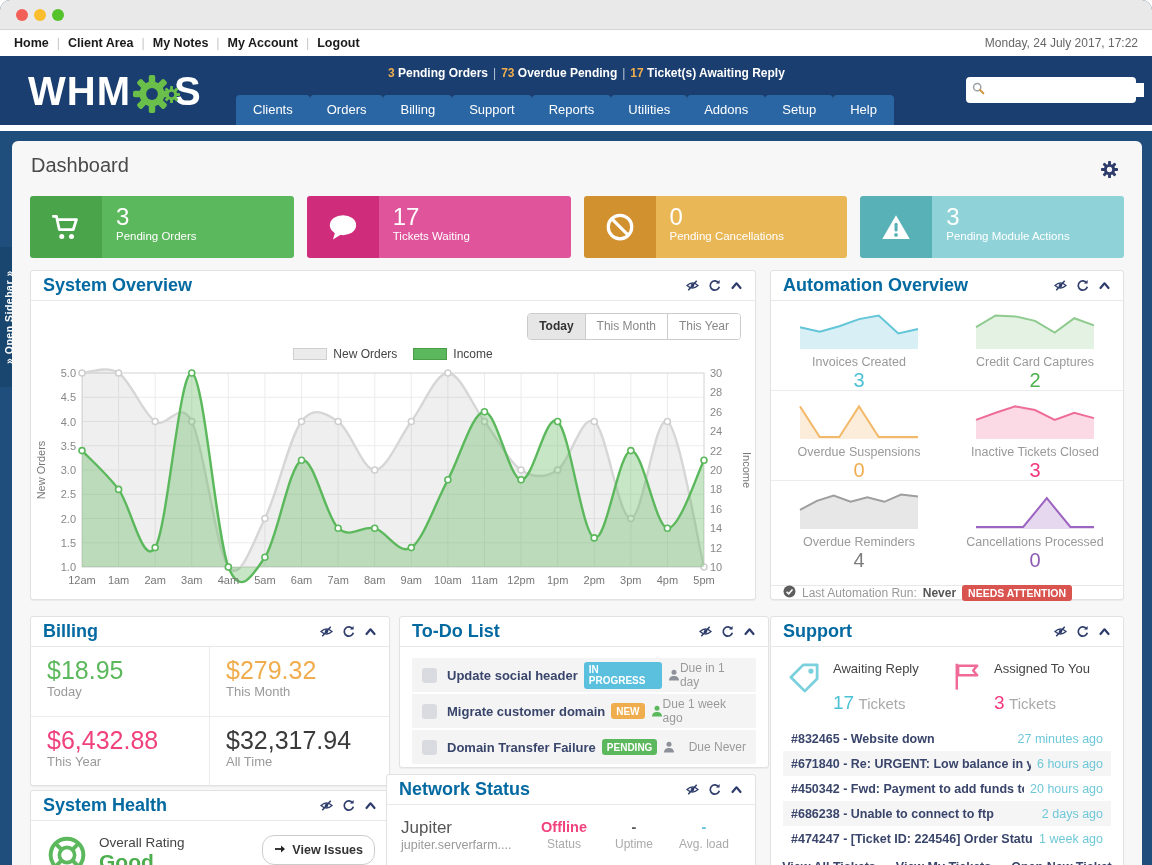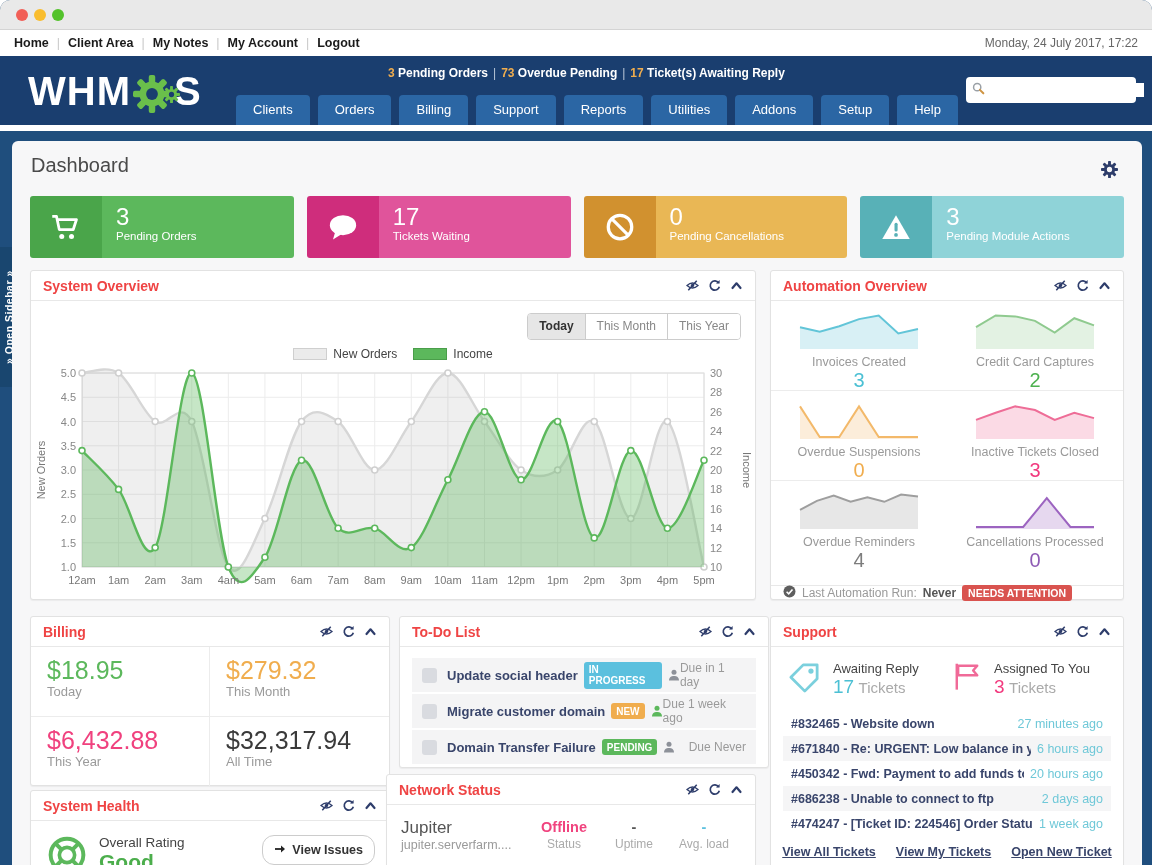--- a/index.html
+++ b/index.html
@@ -20,21 +20,21 @@
 
   
   .header { height:69px; background:#1a3e6f; position:relative; }
   .logo { position:absolute; left:28px; top:13px; display:flex; align-items:center; color:#fff; font-weight:bold; font-size:40px; letter-spacing:1px; }
   .logo .gearwrap { position:relative; width:40px; height:40px; margin:2px 1px 0 2px; }
   .logo .biggear { position:absolute; left:0; top:2px; }
   .logo .smallgear { position:absolute; right:-7px; top:-6px; }
   .alerts { position:absolute; left:388px; top:10px; font-size:12px; font-weight:bold; color:#fff; white-space:nowrap; }
   .alerts b { color:#f0ad4e; }
   .alerts .sep { color:#b9c6d8; font-weight:normal; margin:0 5px; }
-  .navtabs { position:absolute; left:236px; bottom:0; display:flex; gap:8px; }
+  .navtabs { position:absolute; left:236px; bottom:0; display:flex; gap:0; }
   .navtab { height:30px; line-height:30px; padding:0 17px; background:#2b66a4; color:#fff; font-size:13px; border-radius:4px 4px 0 0; cursor:pointer; }
   .search { position:absolute; right:16px; top:21px; width:170px; height:26px; background:#fff; border-radius:4px; display:flex; align-items:center; padding:0 6px; }
   .search input { border:none; outline:none; flex:1; font-size:12px; margin-left:4px; font-family:inherit; }
 
   .strip { height:6px; background:#fff; }
 
   
   .main { position:relative; height:734px; background:#1f4e7d; overflow:hidden; }
   .sidebar-tab { position:absolute; left:0; top:116px; width:17px; height:140px; background:#19466f; border-radius:5px 0 0 5px; color:#fff;
     writing-mode:vertical-rl; transform:rotate(180deg); display:flex; align-items:center; justify-content:center;
@@ -48,21 +48,21 @@
   .stats { position:absolute; left:18px; top:55px; width:1094px; display:flex; gap:13px; }
   .stat { flex:1; height:62px; display:flex; border-radius:3px; overflow:hidden; cursor:pointer; }
   .stat .icon-sec { width:72px; display:flex; align-items:center; justify-content:center; }
   .stat .txt-sec { flex:1; color:#fff; padding:8px 0 0 14px; }
   .stat .num { font-size:24px; line-height:26px; }
   .stat .lbl { font-size:11.5px; }
 
   
   .panel { position:absolute; background:#fff; border:1px solid #e2e2e2; border-radius:3px; box-shadow:0 1px 1px rgba(0,0,0,.05); }
   .phead { height:30px; display:flex; align-items:center; padding:0 12px; border-bottom:1px solid #e8e8e8; }
-  .ptitle { font-size:14px; font-weight:bold; color:#ef4444; }
+  .ptitle { font-size:18px; font-weight:bold; color:#0369a1; }
   .pactions { margin-left:auto; display:flex; gap:9px; align-items:center; }
   .pactions span { cursor:pointer; display:flex; }
 
   #p-overview { left:18px; top:129px; width:726px; height:330px; }
   #p-automation { left:758px; top:129px; width:354px; height:330px; }
   #p-billing { left:18px; top:475px; width:360px; height:170px; }
   #p-todo { left:387px; top:475px; width:370px; height:152px; }
   #p-health { left:18px; top:649px; width:360px; height:150px; }
   #p-network { left:374px; top:633px; width:370px; height:190px; }
   #p-support { left:758px; top:475px; width:354px; height:330px; }
@@ -108,21 +108,21 @@
   .net-name { width:128px; }
   .net-name .n1 { font-size:17px; color:#555; }
   .net-name .n2 { font-size:12.5px; color:#9a9a9a; }
   .net-col { width:70px; text-align:center; }
   .net-col .v { font-size:14.5px; font-weight:bold; }
   .net-col .l { font-size:12px; color:#aaa; margin-top:2px; }
 
   
   .sup-stats { display:flex; padding:14px 6px 10px 16px; }
   .sup-stat { width:50%; display:flex; gap:12px; align-items:flex-start; }
-  .sup-stat .slbl { font-size:13px; color:#444; margin-bottom:0; }
+  .sup-stat .slbl { font-size:13px; color:#444; margin-bottom:16px; }
   .sup-stat .scount { font-size:19px; }
   .sup-stat .sunit { font-size:15px; color:#aaa; }
   .tick-list { margin:2px 12px 0; }
   .tick-row { height:25px; display:flex; align-items:center; padding:0 8px; font-size:12.5px; cursor:pointer; }
   .tick-row:nth-child(even){ background:#f5f5f6; }
   .tick-title { color:#39456b; font-weight:bold; white-space:nowrap; overflow:hidden; }
   .tick-time { margin-left:auto; color:#6fc8d8; flex:none; padding-left:6px; }
   .sup-links { display:flex; justify-content:center; gap:20px; margin-top:9px; font-size:12.5px; font-weight:bold; }
   .sup-links a { color:#39456b; text-decoration:underline; cursor:pointer; }
 

